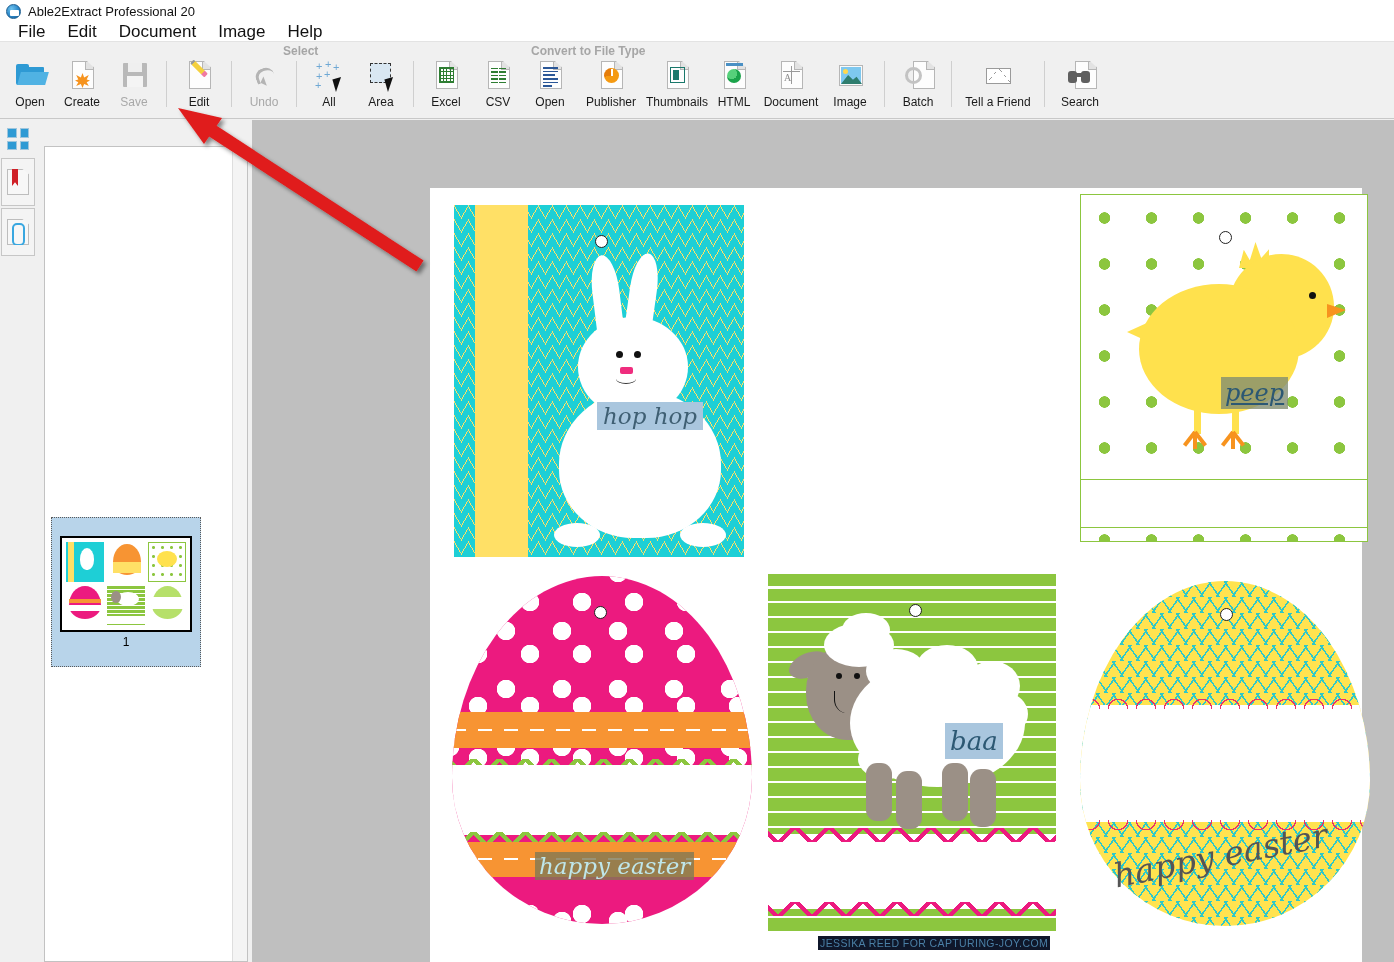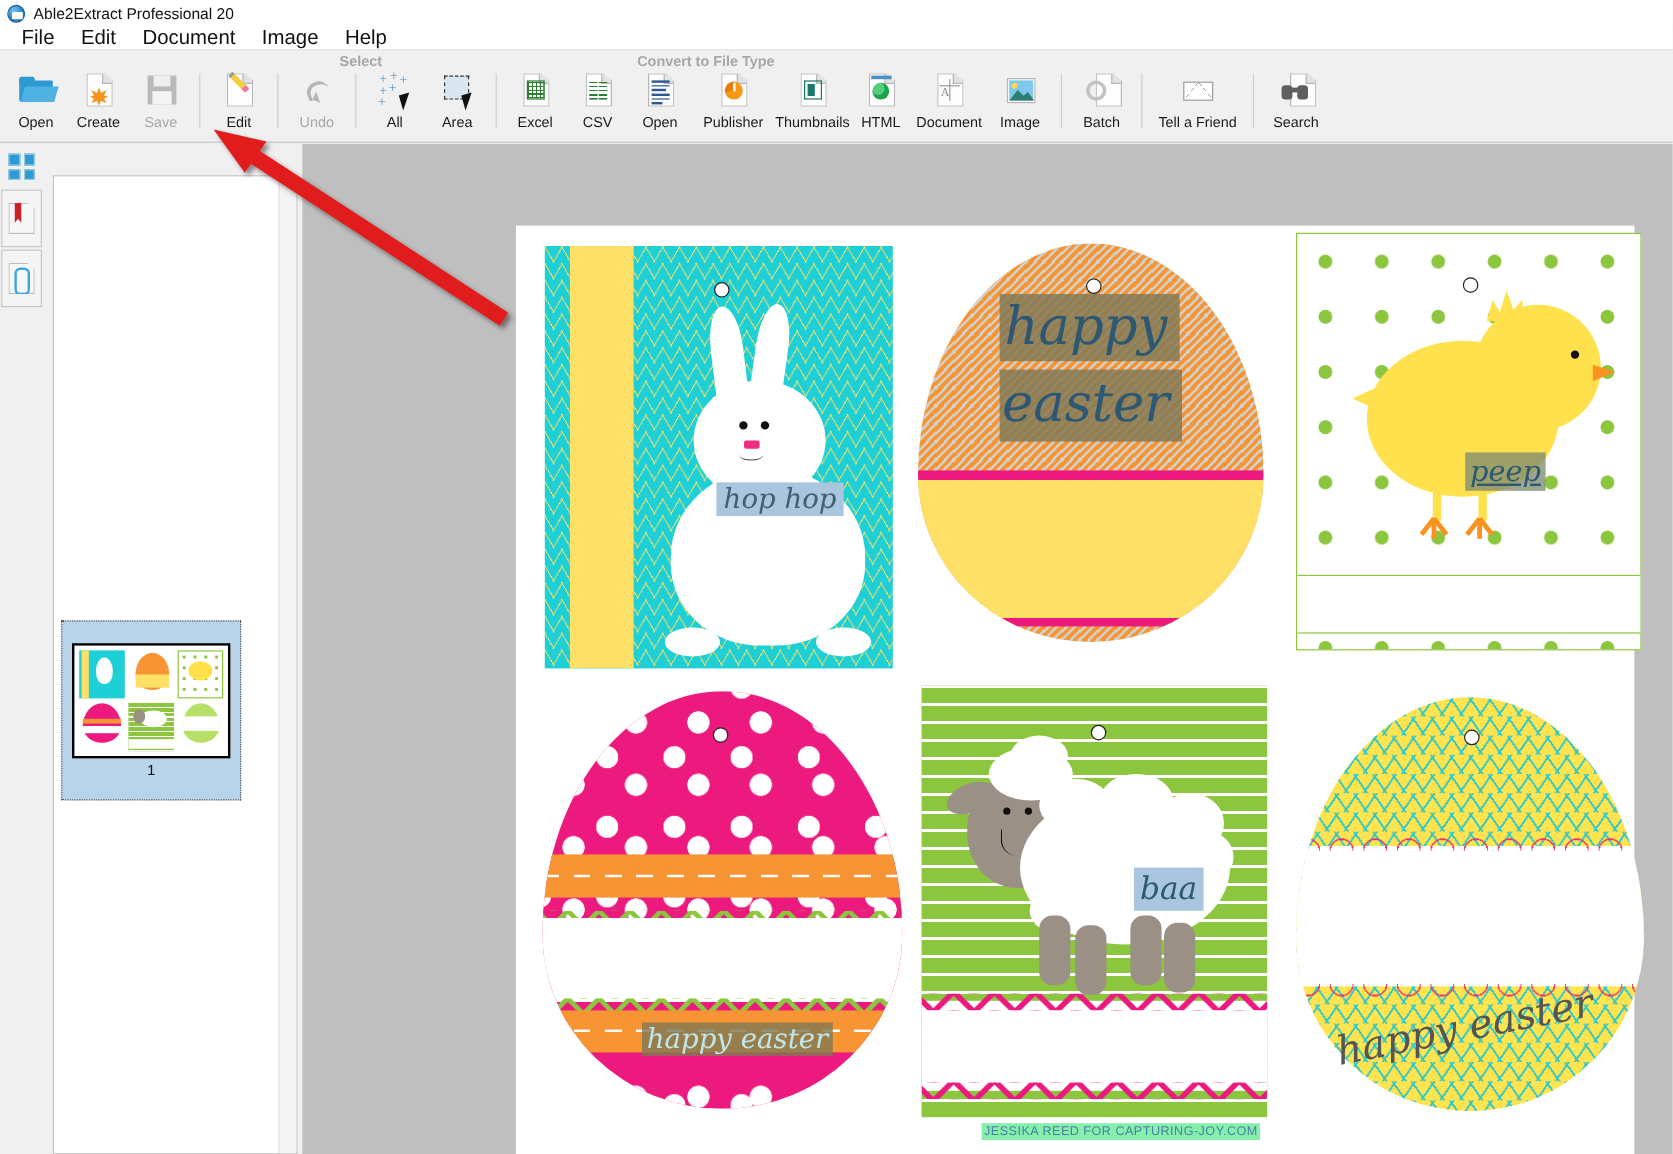--- a/index.html
+++ b/index.html
@@ -301,21 +301,21 @@
       linear-gradient(125deg, transparent 46%, #2fc8c8 46% 53%, transparent 53%) 0 0/16px 16px repeat-x,
       linear-gradient(55deg, transparent 46%, #2fc8c8 46% 53%, transparent 53%) 8px 0/16px 16px repeat-x;}
   #c-egg-yellow .whiteband { position:absolute; left:0; right:0; top:36%; height:34%; background:#fff; z-index:3;}
   .scallop { position:absolute; left:-4px; right:-4px; height:12px; z-index:4;
      background-image: radial-gradient(circle at 50% 100%, transparent 0 9px, #e8336b 9px 10.2px, transparent 10.3px);
      background-size: 28px 12px; }
   .scallop.bottom { background-image: radial-gradient(circle at 50% 0%, transparent 0 9px, #e8336b 9px 10.2px, transparent 10.3px); }
 
   
   #credit { position:absolute; left:388px; top:748px; font-size:10.5px; letter-spacing:.4px;
-     color:#4a7fa5; background:#86efac; padding:1px 2px; font-family:"Liberation Sans", sans-serif; }
+     color:#4a7fa5; background:#0f172a; padding:1px 2px; font-family:"Liberation Sans", sans-serif; }
 
   
   #red-arrow { position:absolute; left:0; top:0; width:1394px; height:962px; pointer-events:none; z-index:999; }
 </style>
 </head>
 <body>
 
 <div id="titlebar">
   <span class="app-icon"></span>
   <span class="apptitle">Able2Extract Professional 20</span>
@@ -611,35 +611,20 @@
         <i class="eye" style="left:64px; top:96px;"></i>
         <i class="eye" style="left:82px; top:96px;"></i>
         <i class="nose" style="left:68px; top:112px;"></i>
         <i class="mouth" style="left:64px; top:119px;"></i>
       </div>
 
       <div class="sel script" style="position:absolute; left:143px; top:197px; z-index:8;
             font-size:23px; padding:2px 6px; line-height:1.05;">hop hop</div>
     </div>
 
-    <div class="card" id="c-egg-orange">
-      <div class="egg">
-        <div class="orange-body"></div>
-        <div class="dash-pattern"></div>
-        <div class="dash-pattern d2" style="opacity:.55"></div>
-        <div class="pinkband1"></div>
-        <div class="yellowband"></div>
-        <div class="pinkband2"></div>
-      </div>
-      <div class="hole" style="left:140px; top:29px;"></div>
-      <div class="selbox-olive" style="left:68px; top:42px; width:150px; height:56px;"></div>
-      <div class="selbox-olive" style="left:68px; top:105px; width:152px; height:60px;"></div>
-      <div class="script" style="position:absolute; left:72px; top:42px; z-index:8; font-size:44px; color:#2c5873; line-height:1.25;">happy</div>
-      <div class="script" style="position:absolute; left:70px; top:105px; z-index:8; font-size:44px; color:#2c5873; line-height:1.3;">easter</div>
-    </div>
 
     <div class="card" id="c-chick">
       <div class="dots"></div>
       <div class="whitebar"></div>
       <div class="divider"></div>
       <div class="divider2"></div>
       <div class="hole" style="left:138px; top:36px;"></div>
 
       <div class="chick" style="left:28px; top:47px; width:230px; height:230px;">
         <i class="tuft" style="left:130px; top:0px;"></i>

